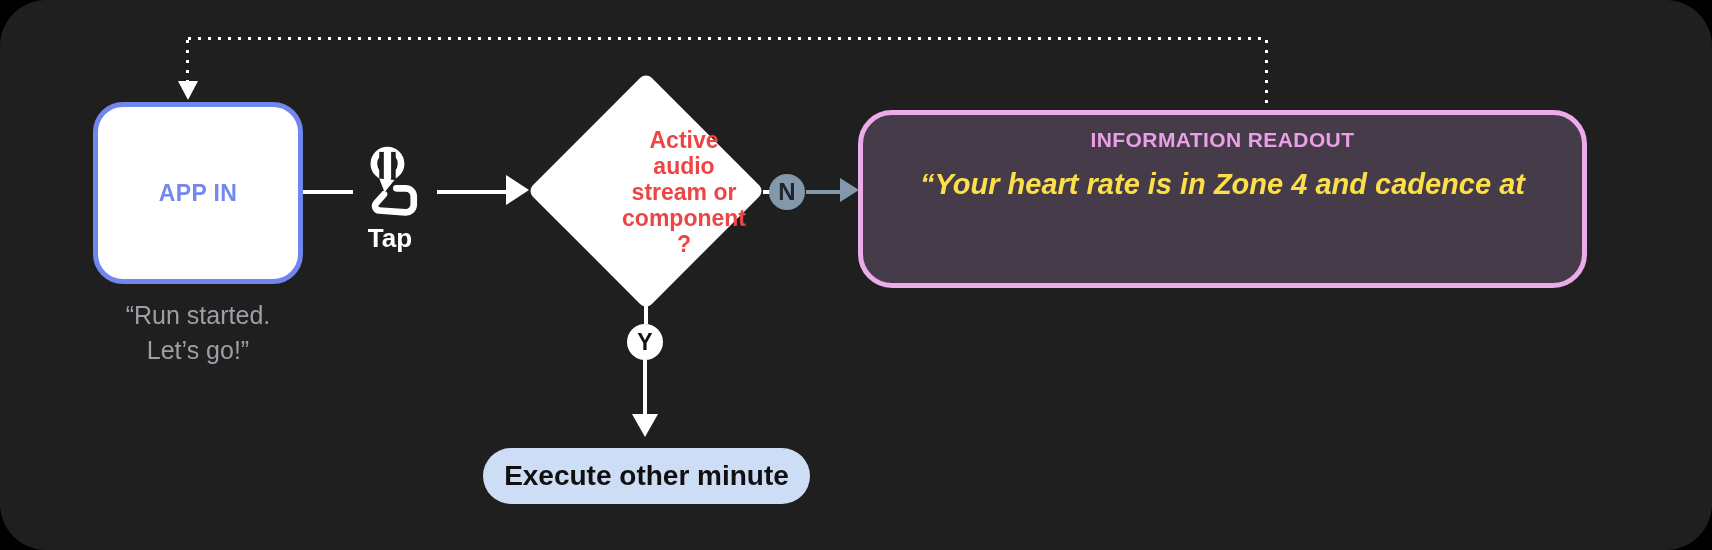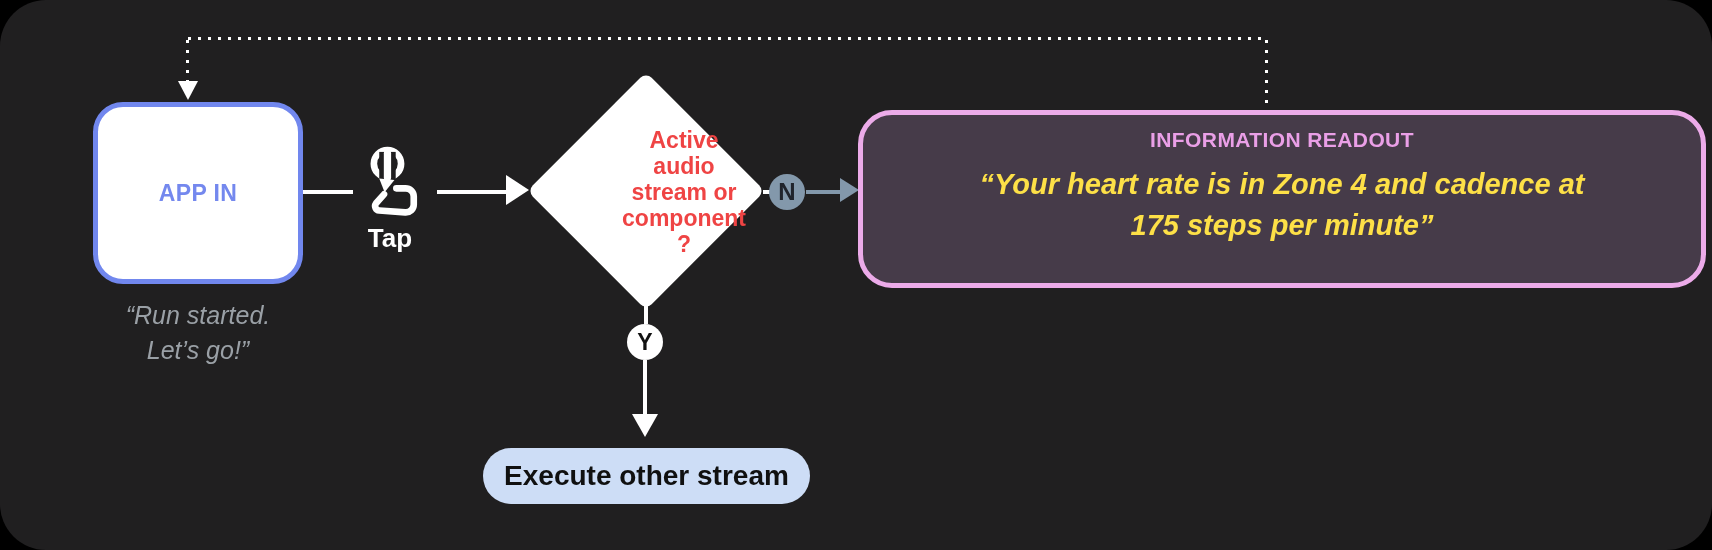--- a/index.html
+++ b/index.html
@@ -15,21 +15,21 @@
   .dot-v2{left:1265px;top:40px;width:3px;height:64px;
     background:repeating-linear-gradient(to bottom,#fff 0 3px,transparent 3px 10px);}
   .head-down-white{left:178px;top:81px;width:0;height:0;
     border-left:10px solid transparent;border-right:10px solid transparent;border-top:19px solid #fff;}
 
   
   .app-node{left:93px;top:102px;width:210px;height:182px;box-sizing:border-box;
     background:#ffffff;border:5px solid #7187ee;border-radius:30px;
     display:flex;flex-direction:column;align-items:center;justify-content:center;
     color:#7488ee;font-weight:bold;font-size:23px;line-height:30px;letter-spacing:.4px;text-align:center;}
-  .app-caption{left:63px;top:298px;width:270px;text-align:center;font-style:italic;
+  .app-caption{left:63px;top:298px;width:270px;text-align:center;
     font-size:25px;line-height:35px;color:#9aa0a6;}
 
   
   .line{background:#fff;}
   .line-app-tap{left:303px;top:190px;width:50px;height:4px;}
   .line-tap-diamond{left:437px;top:190px;width:70px;height:4px;}
   .head-right-white{left:506px;top:175px;width:0;height:0;
     border-top:15px solid transparent;border-bottom:15px solid transparent;border-left:23px solid #fff;}
   .tap-icon{left:352px;top:144px;width:76px;height:76px;}
   .tap-label{left:343px;top:223px;width:94px;text-align:center;color:#fff;font-weight:bold;font-size:26px;}
@@ -42,21 +42,21 @@
 
   
   .nub-right{left:763px;top:190px;width:9px;height:4px;}
   .n-badge{left:769px;top:174px;width:36px;height:36px;border-radius:50%;background:#8398ab;
     display:flex;align-items:center;justify-content:center;color:#20242c;font-weight:bold;font-size:24px;}
   .line-n-readout{left:806px;top:190px;width:36px;height:4px;background:#8398ab;}
   .head-right-gray{left:840px;top:178px;width:0;height:0;
     border-top:12px solid transparent;border-bottom:12px solid transparent;border-left:19px solid #8398ab;}
 
   
-  .readout{left:858px;top:110px;width:848px;height:178px;box-sizing:border-box;
+  .readout{left:858px;top:110px;width:729px;height:178px;box-sizing:border-box;
     background:#463b49;border:5px solid #ecabe9;border-radius:34px;text-align:center;}
   .readout-title{margin-top:13px;color:#ea9fe7;font-weight:bold;font-size:21px;letter-spacing:.4px;}
   .readout-quote{margin-top:12px;color:#fde047;font-weight:bold;font-style:italic;
     font-size:29px;line-height:41px;}
 
   
   .nub-down{left:644px;top:306px;width:4px;height:18px;}
   .y-badge{left:627px;top:324px;width:36px;height:36px;border-radius:50%;background:#fff;
     display:flex;align-items:center;justify-content:center;color:#111;font-weight:bold;font-size:23px;}
   .line-y-pill{left:643px;top:360px;width:4px;height:56px;}
@@ -112,28 +112,27 @@
   <div class="abs n-badge">
     <span>N</span>
   </div>
   <div class="abs line-n-readout"></div>
   <div class="abs head-right-gray"></div>
 
   <div class="abs readout">
     <div class="readout-title">INFORMATION READOUT</div>
     <div class="readout-quote">
       <div>“Your heart rate is in Zone 4 and cadence at</div>
-      <div>175 steps per minute”</div>
     </div>
   </div>
 
   <div class="abs line nub-down"></div>
   <div class="abs y-badge">
     <span>Y</span>
   </div>
   <div class="abs line line-y-pill"></div>
   <div class="abs head-down-white2"></div>
 
   <div class="abs pill">
-    <span>Execute other stream</span>
+    <span>Execute other minute</span>
   </div>
 
 </div>
 
 </body></html>

